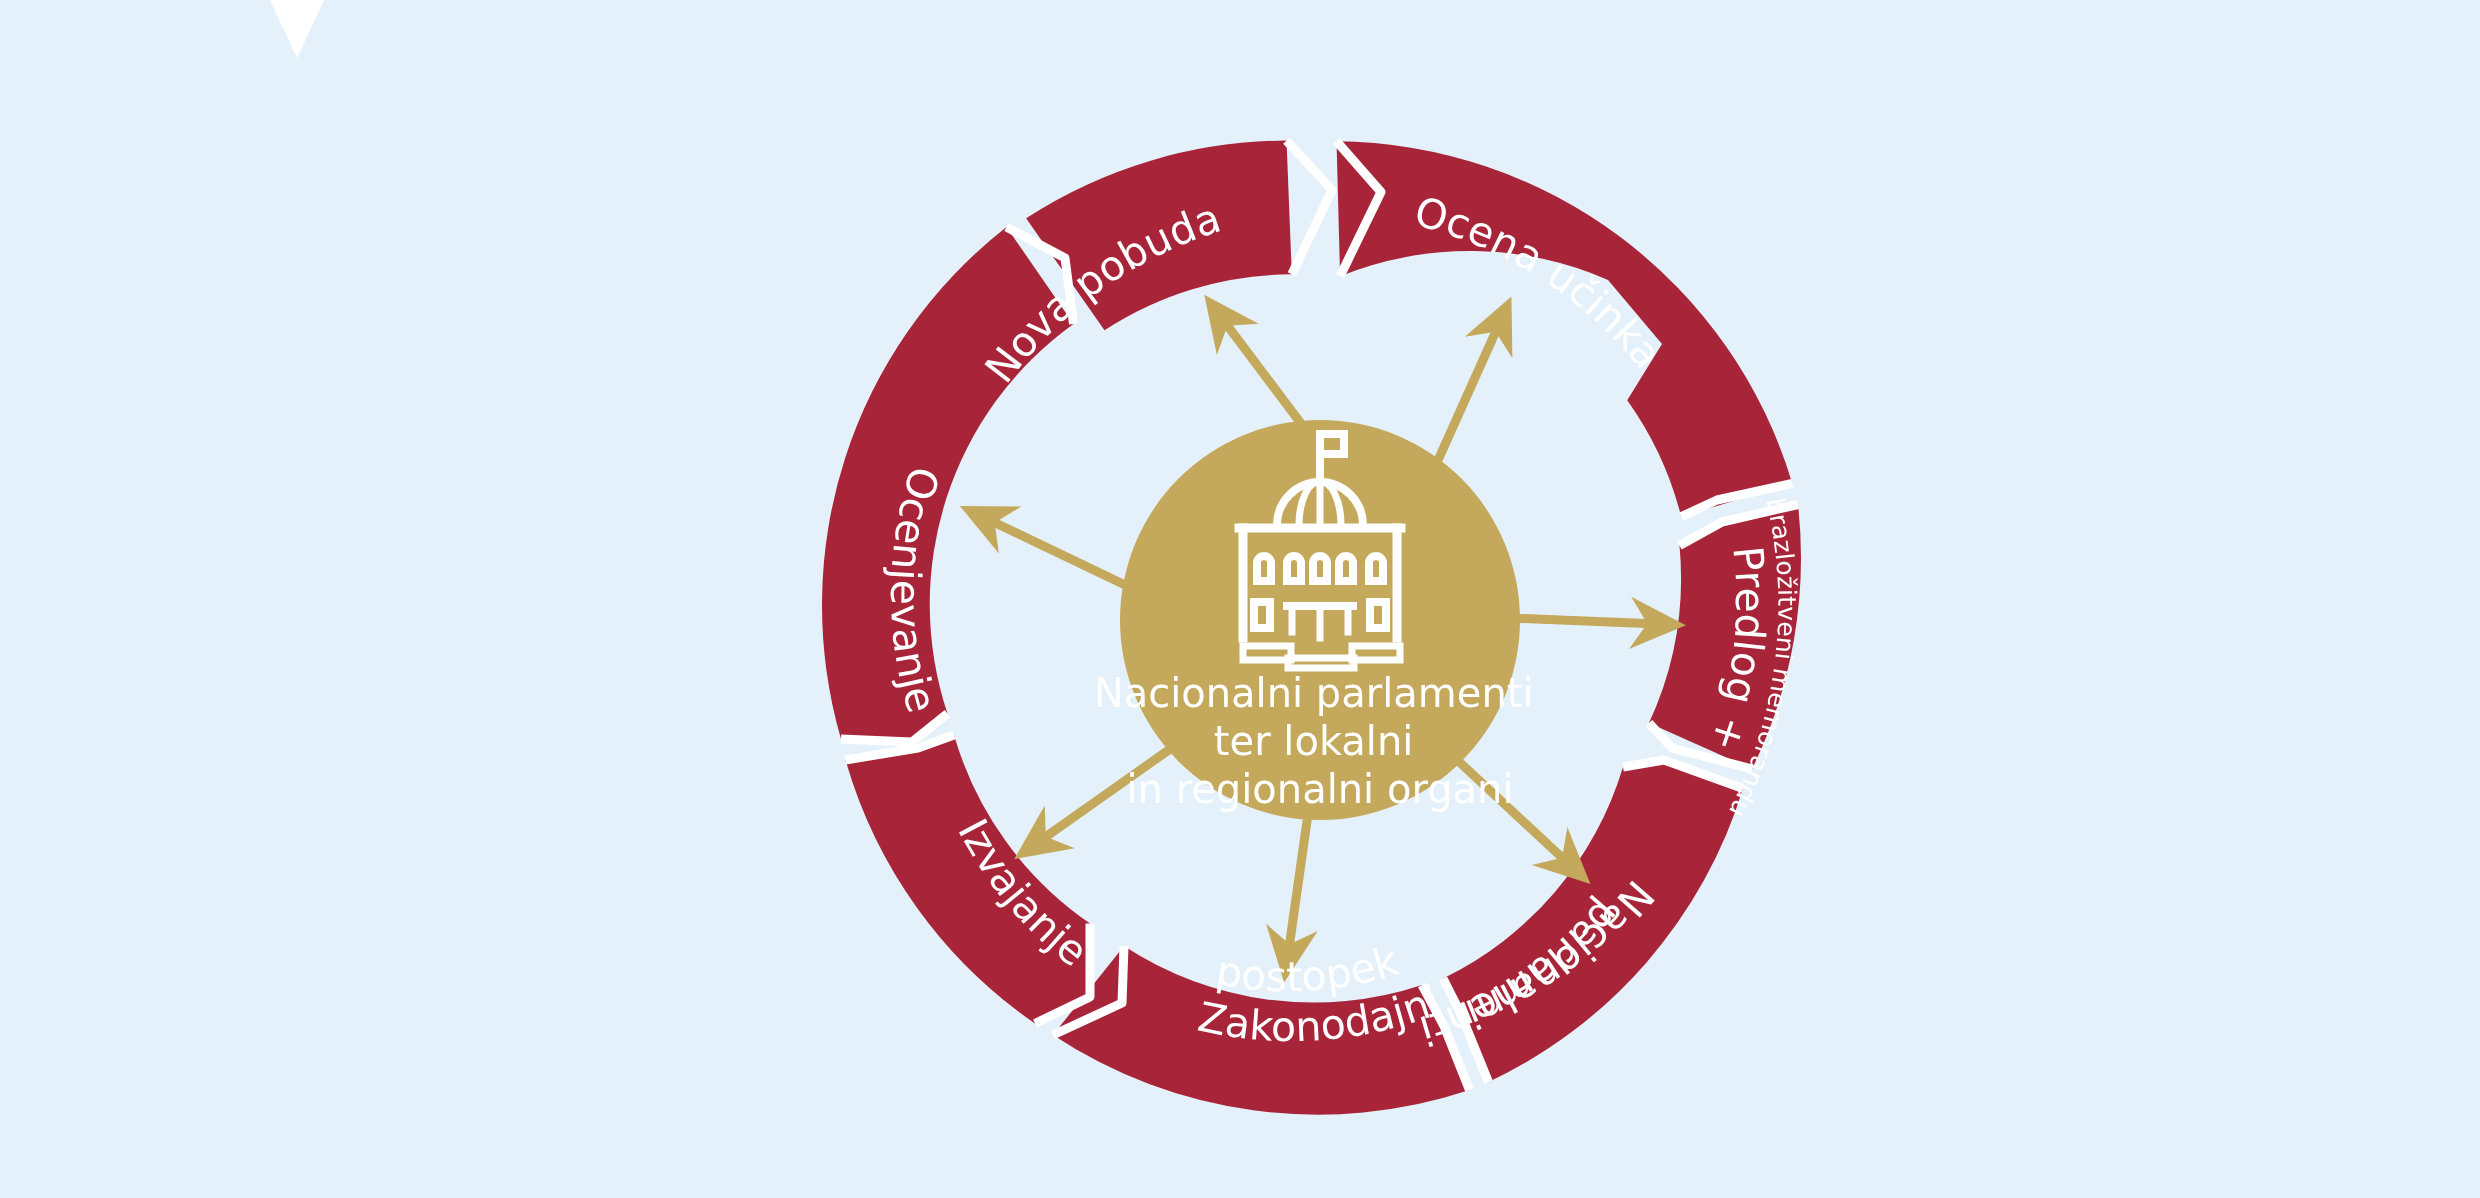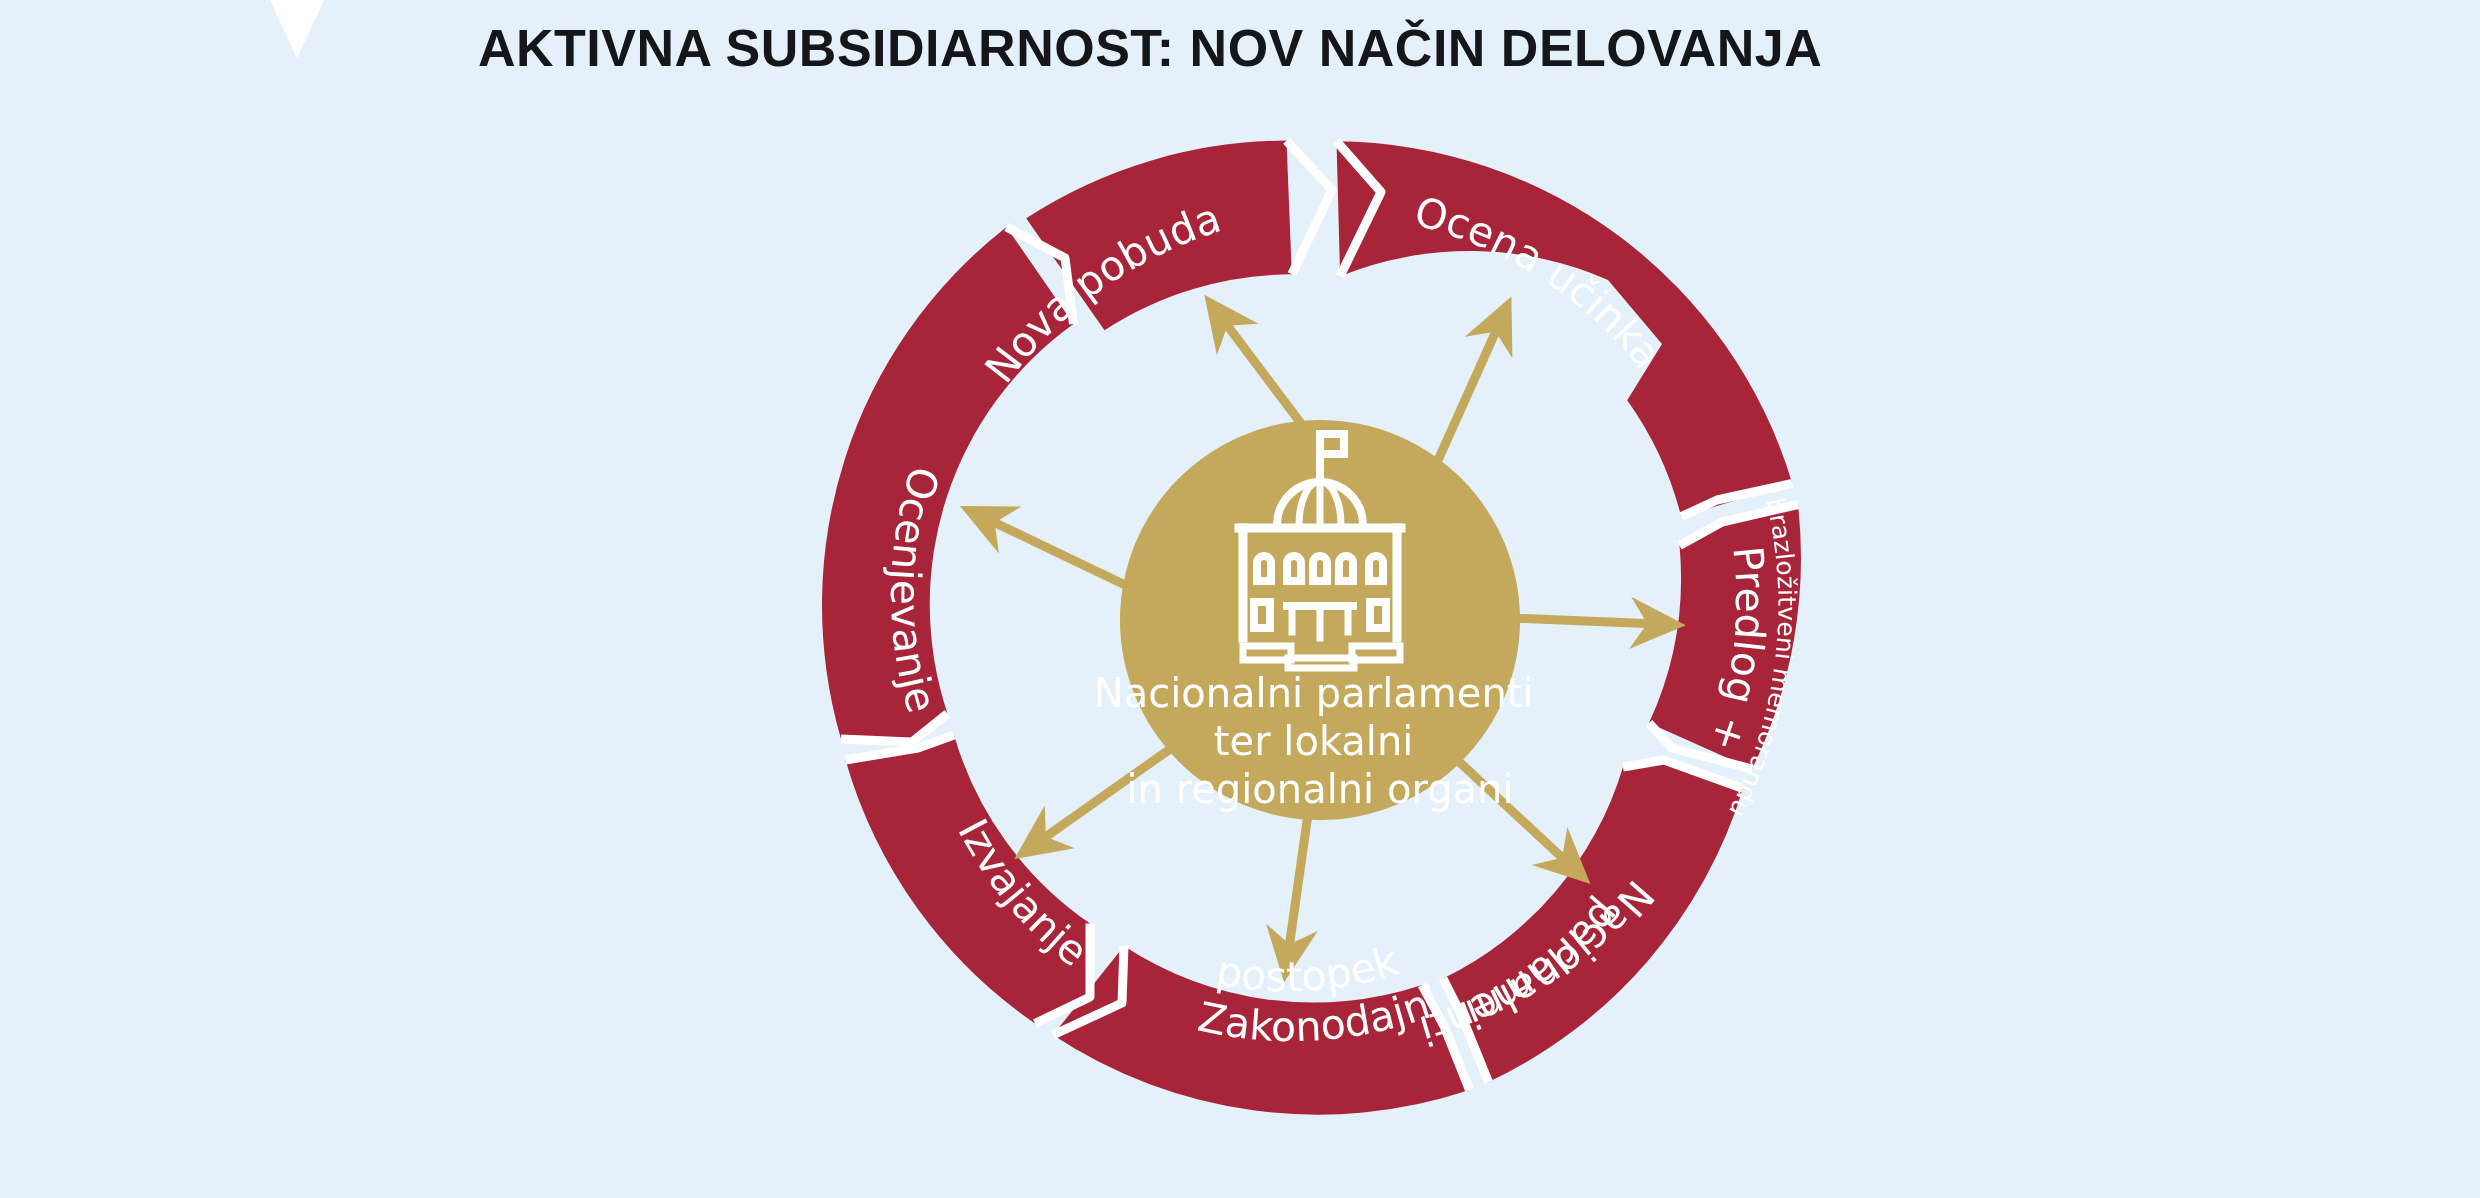--- a/index.html
+++ b/index.html
@@ -50,21 +50,20 @@
     fill: #ffffff;
     font-size: 40px;
     font-weight: 400;
   }
 </style>
 </head>
 <body>
 
 <div id="canvas">
 
-  <div class="page-title">AKTIVNA SUBSIDIARNOST: NOV NAČIN DELOVANJA</div>
 
   <svg width="2480" height="1198" viewBox="0 0 2480 1198">
 
     <defs>
 
       <path id="p1" d="M 1320 620 m -330 -170 A 372 372 0 0 1 1100 250" fill="none"></path>
       <path id="arc-s1" d="M 960 470 A 410 410 0 0 1 1300 215" fill="none"></path>
       <path id="arc-s2" d="M 1355 215 A 410 410 0 0 1 1690 450" fill="none"></path>
       <path id="arc-s3" d="M 1724 500 A 410 410 0 0 1 1690 790" fill="none"></path>
       <path id="arc-s3b" d="M 1766 500 A 452 452 0 0 1 1724 820" fill="none"></path>

